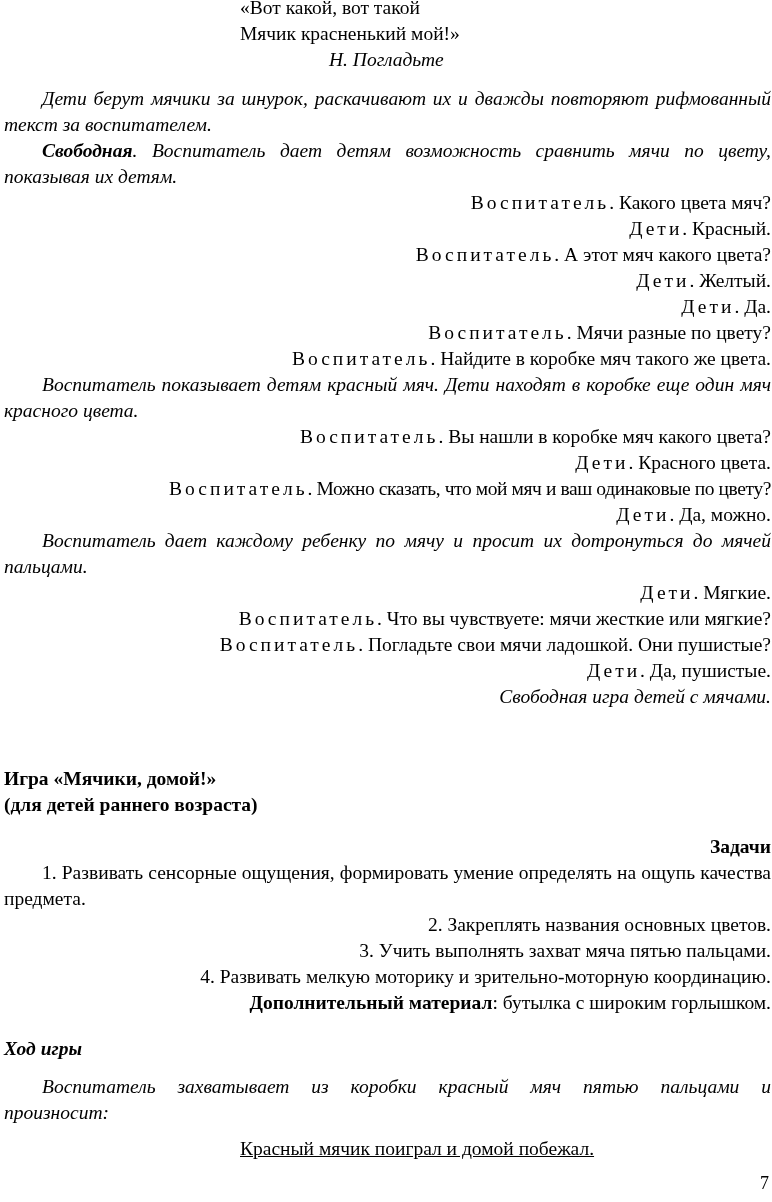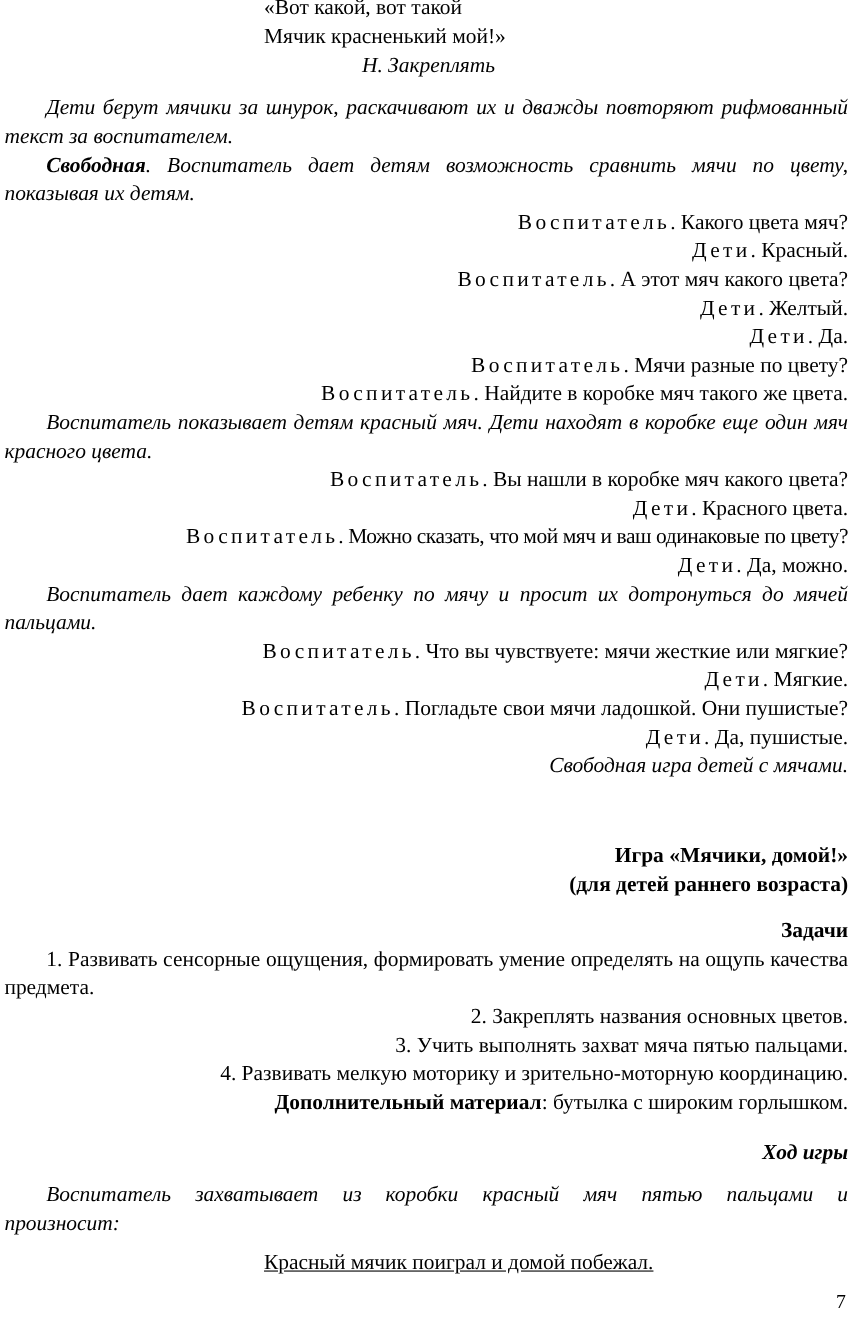--- a/index.html
+++ b/index.html
@@ -22,21 +22,21 @@
       left: 4px;
       top: 0;
       width: 767px;
     }
     .line {
       height: 26px;
       white-space: nowrap;
       overflow: visible;
     }
     .ind { padding-left: 38px; text-align: right; }
-    .c { text-align: right; }
+    .c { text-align: left; }
     .it { font-style: italic; }
     .b { font-weight: bold; }
     .par {
       text-align: justify;
       text-align-last: left;
       text-indent: 38px;
       margin: 0;
     }
     .sp { letter-spacing: 3px; }
     .verse {
@@ -51,21 +51,21 @@
       font-size: 18px;
     }
   </style>
 </head>
 <body>
 
 <div class="page">
 
   <div class="verse" style="left:236px; top:-5px;">«Вот какой, вот такой</div>
   <div class="verse" style="left:236px; top:21px;">Мячик красненький мой!»</div>
-  <div class="verse it" style="left:325px; top:47px;">Н. Закреплять</div>
+  <div class="verse it" style="left:325px; top:47px;">Н. Погладьте</div>
 
   <div style="position:absolute; top:86px; left:0; width:767px;">
     <p class="par it">Дети берут мячики за шнурок, раскачивают их и дважды повторяют рифмованный текст за воспитателем.</p>
 
     <p class="par it"><span class="b">Свободная</span><span>. Воспитатель дает детям возможность сравнить мячи по цвету, показывая их детям.</span></p>
 
     <div>
       <div class="line ind"><span class="sp">Воспитатель</span><span>. Какого цвета мяч?</span></div>
       <div class="line ind"><span class="sp">Дети</span><span>. Красный.</span></div>
       <div class="line ind"><span class="sp">Воспитатель</span><span>. А этот мяч какого цвета?</span></div>
@@ -80,22 +80,22 @@
     <div>
       <div class="line ind"><span class="sp">Воспитатель</span><span>. Вы нашли в коробке мяч какого цвета?</span></div>
       <div class="line ind"><span class="sp">Дети</span><span>. Красного цвета.</span></div>
       <div class="line ind" style="letter-spacing:-0.4px;"><span class="sp">Воспитатель</span><span>. Можно сказать, что мой мяч и ваш одинаковые по цвету?</span></div>
       <div class="line ind"><span class="sp">Дети</span><span>. Да, можно.</span></div>
     </div>
 
     <p class="par it">Воспитатель дает каждому ребенку по мячу и просит их дотронуться до мячей пальцами.</p>
 
     <div>
+      <div class="line ind"><span class="sp">Дети</span><span>. Мягкие.</span></div>
       <div class="line ind"><span class="sp">Воспитатель</span><span>. Что вы чувствуете: мячи жесткие или мягкие?</span></div>
-      <div class="line ind"><span class="sp">Дети</span><span>. Мягкие.</span></div>
       <div class="line ind"><span class="sp">Воспитатель</span><span>. Погладьте свои мячи ладошкой. Они пушистые?</span></div>
       <div class="line ind"><span class="sp">Дети</span><span>. Да, пушистые.</span></div>
     </div>
 
     <div class="line ind it">Свободная игра детей с мячами.</div>
 
     <div class="gap"></div>
     <div class="gap" style="height:30px;"></div>
 
     <div class="line c b">Игра «Мячики, домой!»</div>

